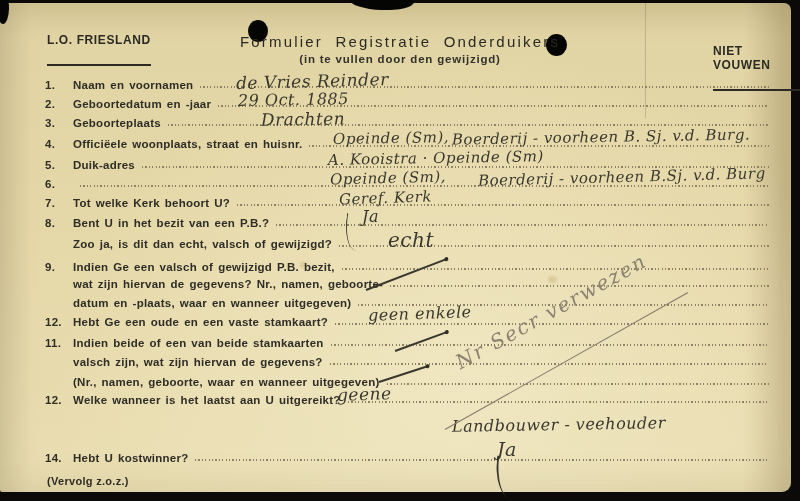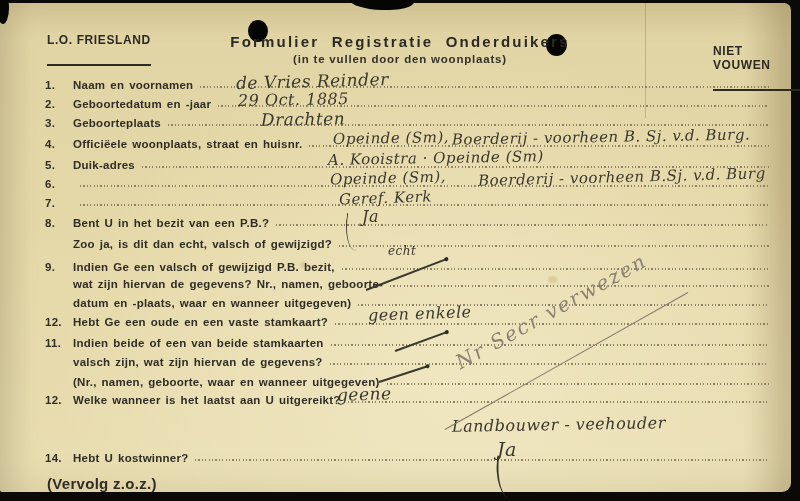--- a/index.html
+++ b/index.html
@@ -16,33 +16,33 @@
   .stain{position:absolute;border-radius:50%;background:rgba(170,140,70,.25);filter:blur(1px);}
   .punch{position:absolute;background:#050504;border-radius:50%;}
   .edgeblob{position:absolute;background:#050504;border-radius:50%;}
 
   
   .hdr-left,.hdr-right{position:absolute;font-size:12px;font-weight:bold;color:#2c2a23;
         letter-spacing:.6px;border-bottom:2px solid #2c2a23;padding-bottom:17px;}
   .hdr-left{left:47px;top:33px;}
   .hdr-right{left:666px;top:44px;margin-left:47px;}
   .title{position:absolute;left:0;top:33px;width:100%;text-align:center;font-size:15px;
-         font-weight:bold;color:#2b2922;letter-spacing:2.2px;word-spacing:6px;}
+         font-weight:normal;color:#2b2922;letter-spacing:2.2px;word-spacing:6px;}
   .subtitle{position:absolute;left:0;top:53px;width:100%;text-align:center;font-size:11.5px;
          font-weight:bold;color:#33312a;letter-spacing:.8px;}
 
   
   .row{position:absolute;left:45px;width:726px;display:flex;align-items:baseline;
        font-size:11.5px;font-weight:bold;color:#2f2d26;letter-spacing:.25px;word-spacing:1.5px;}
   .row .num{flex:0 0 28px;}
   .row.cont .num{visibility:hidden;}
   .row .lbl{white-space:nowrap;}
   .row .dots{flex:1;height:2px;align-self:flex-end;margin:0 2px 3px 7px;
        background:repeating-linear-gradient(90deg,#8d8164 0 1.2px,rgba(0,0,0,0) 1.2px 3.4px);}
-  .footer{position:absolute;left:47px;top:475px;font-size:15px;font-weight:bold;
+  .footer{position:absolute;left:47px;top:475px;font-size:11px;font-weight:bold;
        color:#2f2d26;letter-spacing:.3px;}
 
   
   .hw{position:absolute;font-family:"DejaVu Serif",serif;font-style:italic;color:#3a382e;
       white-space:nowrap;letter-spacing:.5px;line-height:1;}
   .pencil{position:absolute;font-family:"DejaVu Serif",serif;font-style:italic;color:#8b8271;
       white-space:nowrap;letter-spacing:2px;transform-origin:left bottom;line-height:1;}
   .stroke{position:absolute;height:1.6px;background:#3a382e;transform-origin:left center;}
   .stroke::after{content:"";position:absolute;right:-2px;top:-1.2px;width:4px;height:4px;
       border-radius:50%;background:#2e2c25;}
@@ -58,21 +58,21 @@
   <div class="edgeblob" style="left:350px;top:-8px;width:64px;height:18px;transform:rotate(2deg);"></div>
   <div class="edgeblob" style="left:-3px;top:-8px;width:12px;height:32px;"></div>
   <div class="crease" style="left:645px;top:3px;height:115px;"></div>
   <div class="stain" style="left:548px;top:276px;width:9px;height:7px;"></div>
   <div class="stain" style="left:300px;top:262px;width:7px;height:6px;"></div>
   <div class="punch" style="left:248px;top:20px;width:20px;height:22px;"></div>
   <div class="punch" style="left:546px;top:34px;width:21px;height:22px;"></div>
 
   <div class="hdr-left">L.O. FRIESLAND</div>
   <div class="title">Formulier Registratie Onderduikers</div>
-  <div class="subtitle">(in te vullen door den woonplaats)</div>
+  <div class="subtitle">(in te vullen door den gewijzigd)</div>
   <div class="hdr-right">NIET VOUWEN</div>
 
   <div class="row" style="top:79px">
     <span class="num">1.</span>
     <span class="lbl">Naam en voornamen</span>
     <span class="dots"></span>
   </div>
   <div class="row" style="top:98px">
     <span class="num">2.</span>
     <span class="lbl">Geboortedatum en -jaar</span>
@@ -92,20 +92,21 @@
     <span class="num">5.</span>
     <span class="lbl">Duik-adres</span>
     <span class="dots"></span>
   </div>
   <div class="row" style="top:178px">
     <span class="num">6.</span>
     <span class="dots"></span>
   </div>
   <div class="row" style="top:197px">
     <span class="num">7.</span>
+    <span class="lbl">Tot welke Kerk behoort U?</span>
     <span class="dots"></span>
   </div>
   <div class="row" style="top:217px">
     <span class="num">8.</span>
     <span class="lbl">Bent U in het bezit van een P.B.?</span>
     <span class="dots"></span>
   </div>
   <div class="row cont" style="top:238px">
     <span class="num"></span>
     <span class="lbl">Zoo ja, is dit dan echt, valsch of gewijzigd?</span>
@@ -162,21 +163,21 @@
   <span class="hw" style="left:236px;top:73px;font-size:17px;transform:rotate(-1.5deg);">de Vries Reinder</span>
   <span class="hw" style="left:238px;top:92px;font-size:16px;transform:rotate(-1deg);">29 Oct. 1885</span>
   <span class="hw" style="left:261px;top:111px;font-size:17px;transform:rotate(-1deg);">Drachten</span>
   <span class="hw" style="left:333px;top:131px;font-size:15px;transform:rotate(-1deg);">Opeinde (Sm),</span>
   <span class="hw" style="left:452px;top:130px;font-size:15px;transform:rotate(-1deg);">Boerderij - voorheen B. Sj. v.d. Burg.</span>
   <span class="hw" style="left:328px;top:151px;font-size:15px;transform:rotate(-1deg);">A. Kooistra · Opeinde (Sm)</span>
   <span class="hw" style="left:330px;top:171px;font-size:15px;transform:rotate(-1.5deg);">Opeinde (Sm),</span>
   <span class="hw" style="left:478px;top:170px;font-size:15px;transform:rotate(-1.5deg);">Boerderij - voorheen B.Sj. v.d. Burg</span>
   <span class="hw" style="left:339px;top:191px;font-size:15px;transform:rotate(-2deg);">Geref. Kerk</span>
   <span class="hw" style="left:362px;top:209px;font-size:16px;">Ja</span>
-  <span class="hw" style="left:388px;top:245px;font-size:12px;">echt</span>
+  <span class="hw" style="left:388px;top:230px;font-size:20px;">echt</span>
   <span class="hw" style="left:368px;top:306px;font-size:16px;transform:rotate(-2deg);">geen enkele</span>
   <span class="hw" style="left:337px;top:386px;font-size:17px;transform:rotate(-2deg);">geene</span>
   <span class="hw" style="left:452px;top:417px;font-size:16px;transform:rotate(-1deg);">Landbouwer - veehouder</span>
   <span class="hw" style="left:497px;top:440px;font-size:19px;">Ja</span>
 
   <div class="stroke" style="left:366px;top:289px;width:86px;transform:rotate(-21deg);"></div>
   <div class="stroke" style="left:395px;top:350px;width:55px;transform:rotate(-20deg);"></div>
   <div class="stroke" style="left:379px;top:381px;width:51px;transform:rotate(-18deg);"></div>
 
   <div class="flourish" style="left:344px;top:214px;width:16px;height:36px;border-bottom-left-radius:90% 100%;transform:rotate(10deg);"></div>

